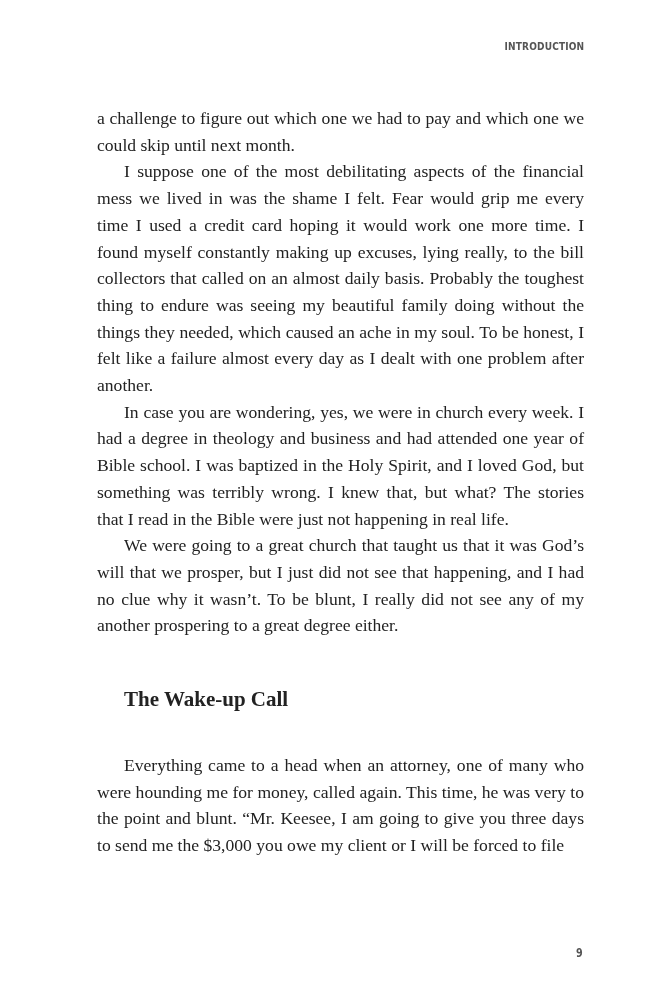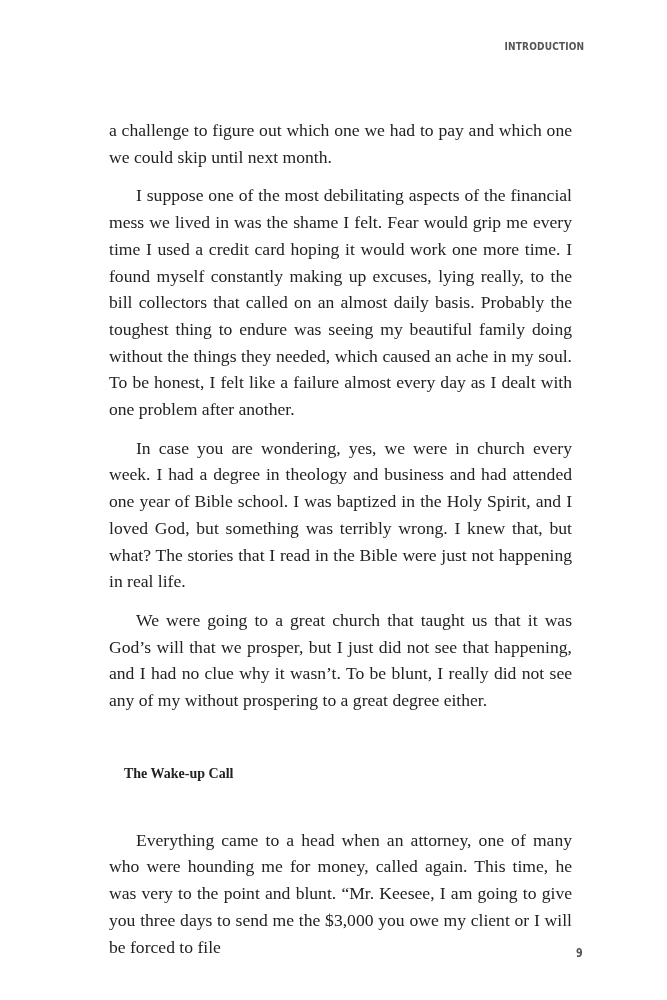--- a/index.html
+++ b/index.html
@@ -9,42 +9,42 @@
       font-family: "DejaVu Sans", sans-serif; font-weight: bold;
       font-size: 11px; letter-spacing: 0.2px; color: #555;
       transform: scaleX(0.82); transform-origin: right center;
     }
     .page-body {
       position: absolute; left: 97px; top: 105px; width: 487px;
       font-family: "Liberation Serif", serif; font-size: 17.6px;
       line-height: 26.7px; color: #222;
       text-align: justify;
     }
-    .para { margin: 12px; text-indent: 0; }
+    .para { margin: 0; text-indent: 0; }
     .para.indent { text-indent: 27px; font-family: Liberation Serif, serif; }
     .section-head {
       font-family: "Liberation Serif", serif; font-weight: bold;
-      font-size: 14px; color: #222; margin: 47px 0 40px 27px; line-height: 26px;
+      font-size: 21px; color: #222; margin: 47px 0 40px 27px; line-height: 26px;
     }
     .folio {
       position: absolute; top: 946px; left: 576px;
       font-family: "DejaVu Sans", sans-serif; font-weight: bold;
       font-size: 12px; color: #555;
       transform: scaleX(0.8); transform-origin: left center;
     }
   </style>
 </head>
 <body>
 
 <div class="running-head">INTRODUCTION</div>
 
 <div class="page-body">
   <p class="para">a challenge to figure out which one we had to pay and which one we could skip until next month.</p>
   <p class="para indent">I suppose one of the most debilitating aspects of the financial mess we lived in was the shame I felt. Fear would grip me every time I used a credit card hoping it would work one more time. I found myself constantly making up excuses, lying really, to the bill collectors that called on an almost daily basis. Probably the toughest thing to endure was seeing my beautiful family doing without the things they needed, which caused an ache in my soul. To be honest, I felt like a failure almost every day as I dealt with one problem after another.</p>
   <p class="para indent">In case you are wondering, yes, we were in church every week. I had a degree in theology and business and had attended one year of Bible school. I was baptized in the Holy Spirit, and I loved God, but something was terribly wrong. I knew that, but what? The stories that I read in the Bible were just not happening in real life.</p>
-  <p class="para indent">We were going to a great church that taught us that it was God’s will that we prosper, but I just did not see that happening, and I had no clue why it wasn’t. To be blunt, I really did not see any of my without prospering to a great degree either.</p>
+  <p class="para indent">We were going to a great church that taught us that it was God’s will that we prosper, but I just did not see that happening, and I had no clue why it wasn’t. To be blunt, I really did not see any of my another prospering to a great degree either.</p>
 
   <h2 class="section-head">The Wake-up Call</h2>
 
   <p class="para indent">Everything came to a head when an attorney, one of many who were hounding me for money, called again. This time, he was very to the point and blunt. “Mr. Keesee, I am going to give you three days to send me the $3,000 you owe my client or I will be forced to file</p>
 </div>
 
 <div class="folio">9</div>
 
 </body></html>

